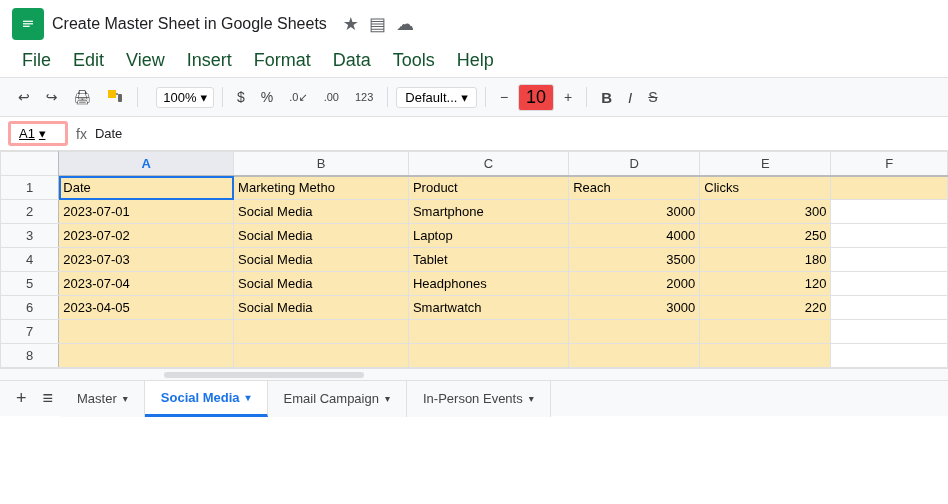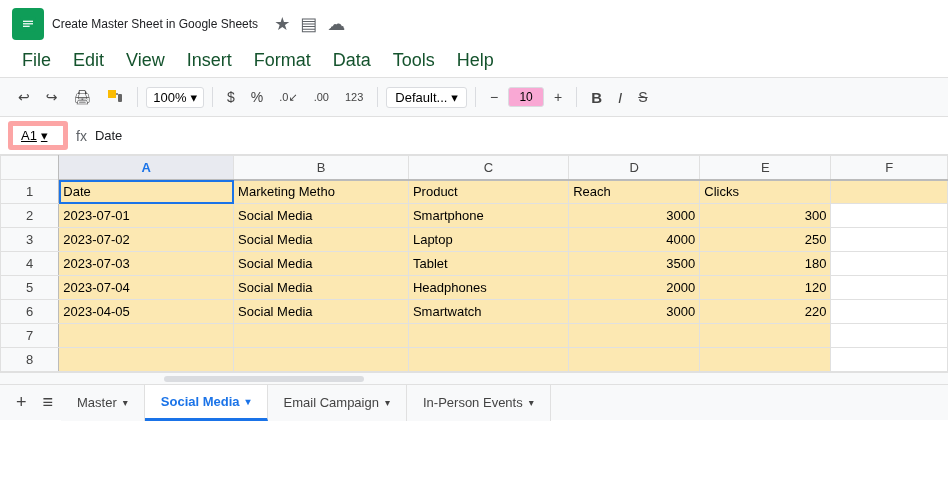--- a/index.html
+++ b/index.html
@@ -15,21 +15,21 @@
     }
     .app-icon {
       width: 32px; height: 32px;
       background: #0f9d58;
       border-radius: 4px;
       display: flex; align-items: center; justify-content: center;
       flex-shrink: 0;
     }
     .app-icon svg { width: 20px; height: 20px; }
     .title-text {
-      font-size: 12px;
+      font-size: 16px;
       color: #202124;
       font-weight: 400;
     }
     .title-icons {
       display: flex; align-items: center; gap: 10px; margin-left: 8px;
       color: #5f6368;
       font-size: 18px;
     }
 
     
@@ -75,28 +75,29 @@
     }
     .zoom-box {
       display: flex; align-items: center;
       border: 1px solid #dadce0;
       border-radius: 3px;
       padding: 2px 6px;
       font-size: 13px;
       cursor: pointer;
       background: #fff;
       gap: 4px;
+      margin-left: 10px;
     }
     .font-size-box {
       display: flex; align-items: center;
       border: 1px solid #dadce0;
       border-radius: 3px;
       padding: 2px 6px;
-      font-size: 12px;
-      background: #f9a8d4;
+      font-size: 18px;
+      background: #ef4444;
       min-width: 36px;
       justify-content: center;
     }
     .font-name-box {
       display: flex; align-items: center;
       border: 1px solid #dadce0;
       border-radius: 3px;
       padding: 2px 8px;
       font-size: 13px;
       cursor: pointer;
@@ -111,21 +112,21 @@
       display: flex;
       align-items: center;
       padding: 4px 8px;
       border-bottom: 1px solid #e0e0e0;
       gap: 8px;
       background: #fff;
       min-height: 32px;
     }
     .cell-ref {
       display: flex; align-items: center; gap: 4px;
-      border: 5px solid #fca5a5;
+      border: 3px solid #fca5a5;
       border-radius: 3px;
       padding: 2px 8px;
       min-width: 60px;
       font-size: 13px;
       text-decoration: underline;
     }
     .fx-label {
       color: #5f6368;
       font-size: 14px;
     }

